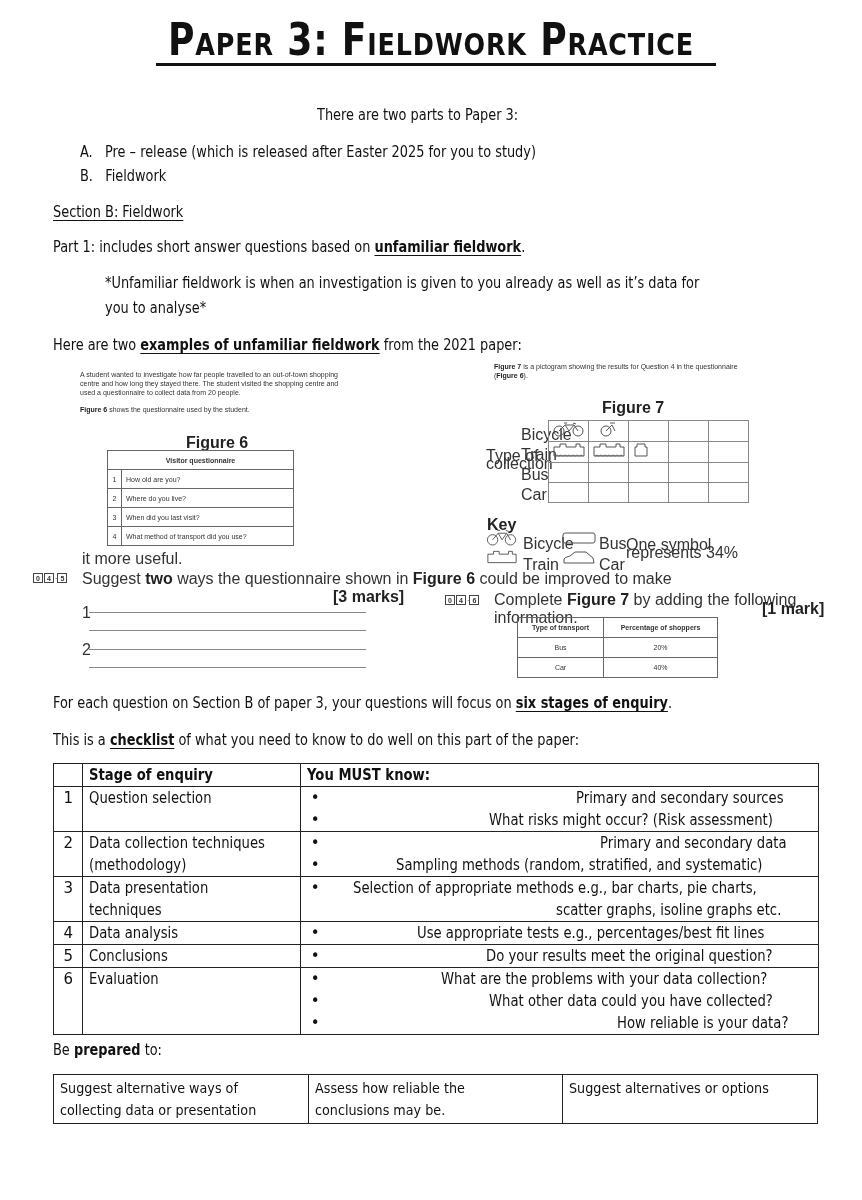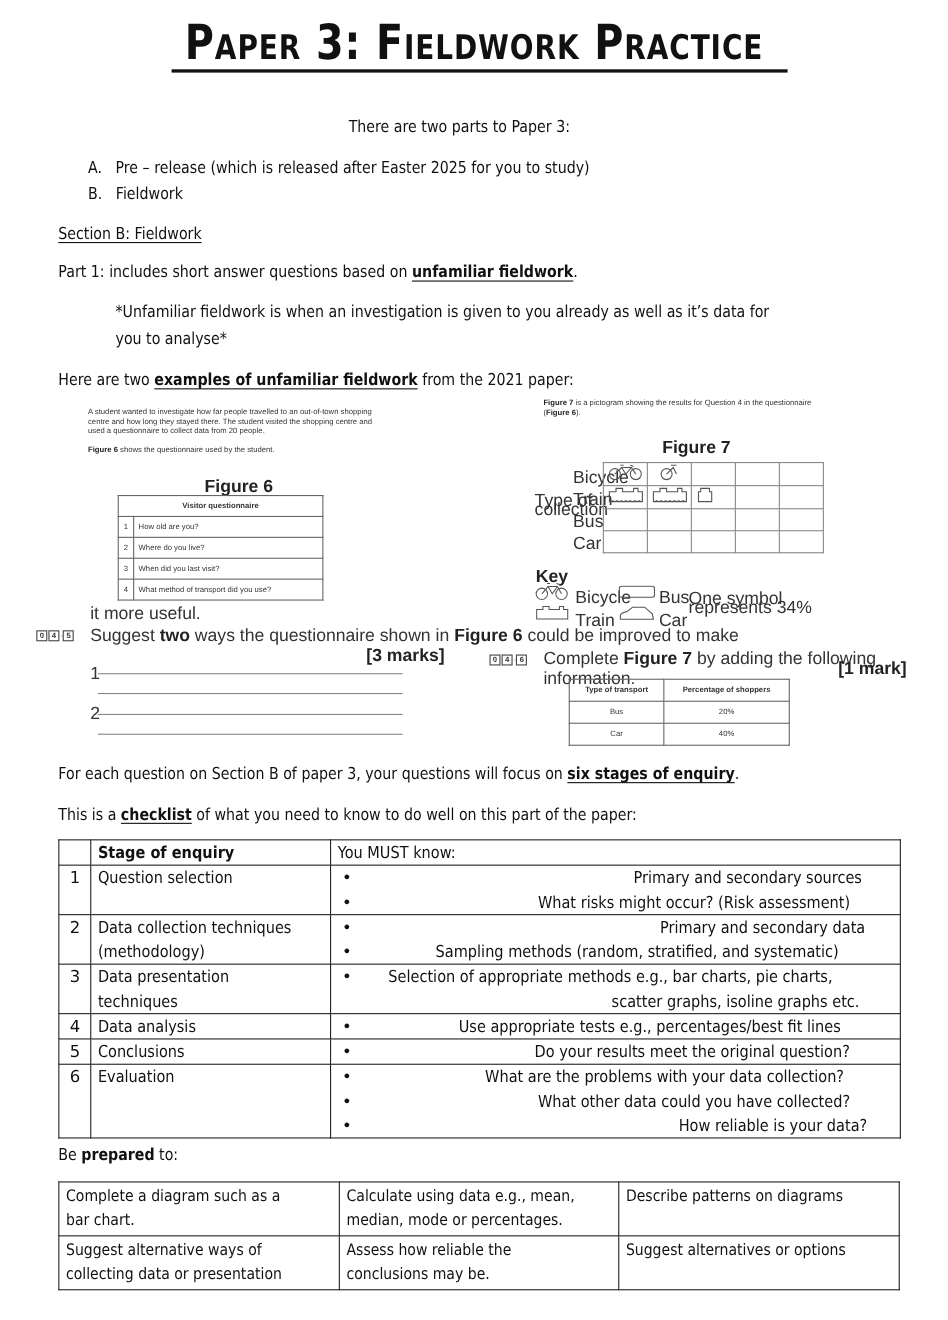--- a/index.html
+++ b/index.html
@@ -257,21 +257,21 @@
 <div class="abs txt cond" style="left:53px; top:731px;">
   <span>This is a </span><span class="ub">checklist</span><span> of what you need to know to do well on this part of the paper:</span>
 </div>
 
 <div class="abs" style="left:53px; top:763px;">
   <table class="checklist" style="width:766px;">
     <tbody>
         <tr>
       <td class="col-num"></td>
       <td class="col-stage" style="font-weight:bold;"><span class="sq">Stage of enquiry</span></td>
-      <td class="col-know" style="font-weight:normal;"><span class="sq">You MUST know:</span></td>
+      <td class="col-know" style="font-weight:bold;"><span class="sq">You MUST know:</span></td>
     </tr>
     <tr>
       <td class="col-num">1</td>
       <td class="col-stage"><span class="sq">Question selection</span></td>
       <td class="col-know">
             <ul>
         <li><span class="sq">Primary and secondary sources</span></li>
         <li><span class="sq">What risks might occur? (Risk assessment)</span></li>
       </ul>
           </td>
@@ -327,25 +327,20 @@
   </tbody>
     </table>
 </div>
 
 <div class="abs txt cond" style="left:53px; top:1041px;">
   <span>Be </span><b>prepared</b><span> to:</span>
 </div>
 <div class="abs" style="left:53px; top:1074px;">
   <table class="prep" style="width:765px;">
     <tbody>
-        <tr>
-      <td><span class="sq">Complete a diagram such as a</span><br><span class="sq">bar chart.</span></td>
-      <td><span class="sq">Calculate using data e.g., mean,</span><br><span class="sq">median, mode or percentages.</span></td>
-      <td><span class="sq">Describe patterns on diagrams</span></td>
-    </tr>
     <tr>
       <td><span class="sq">Suggest alternative ways of</span><br><span class="sq">collecting data or presentation</span></td>
       <td><span class="sq">Assess how reliable the</span><br><span class="sq">conclusions may be.</span></td>
       <td><span class="sq">Suggest alternatives or options</span></td>
     </tr>
   </tbody>
     </table>
 </div>
 
 </body></html>

